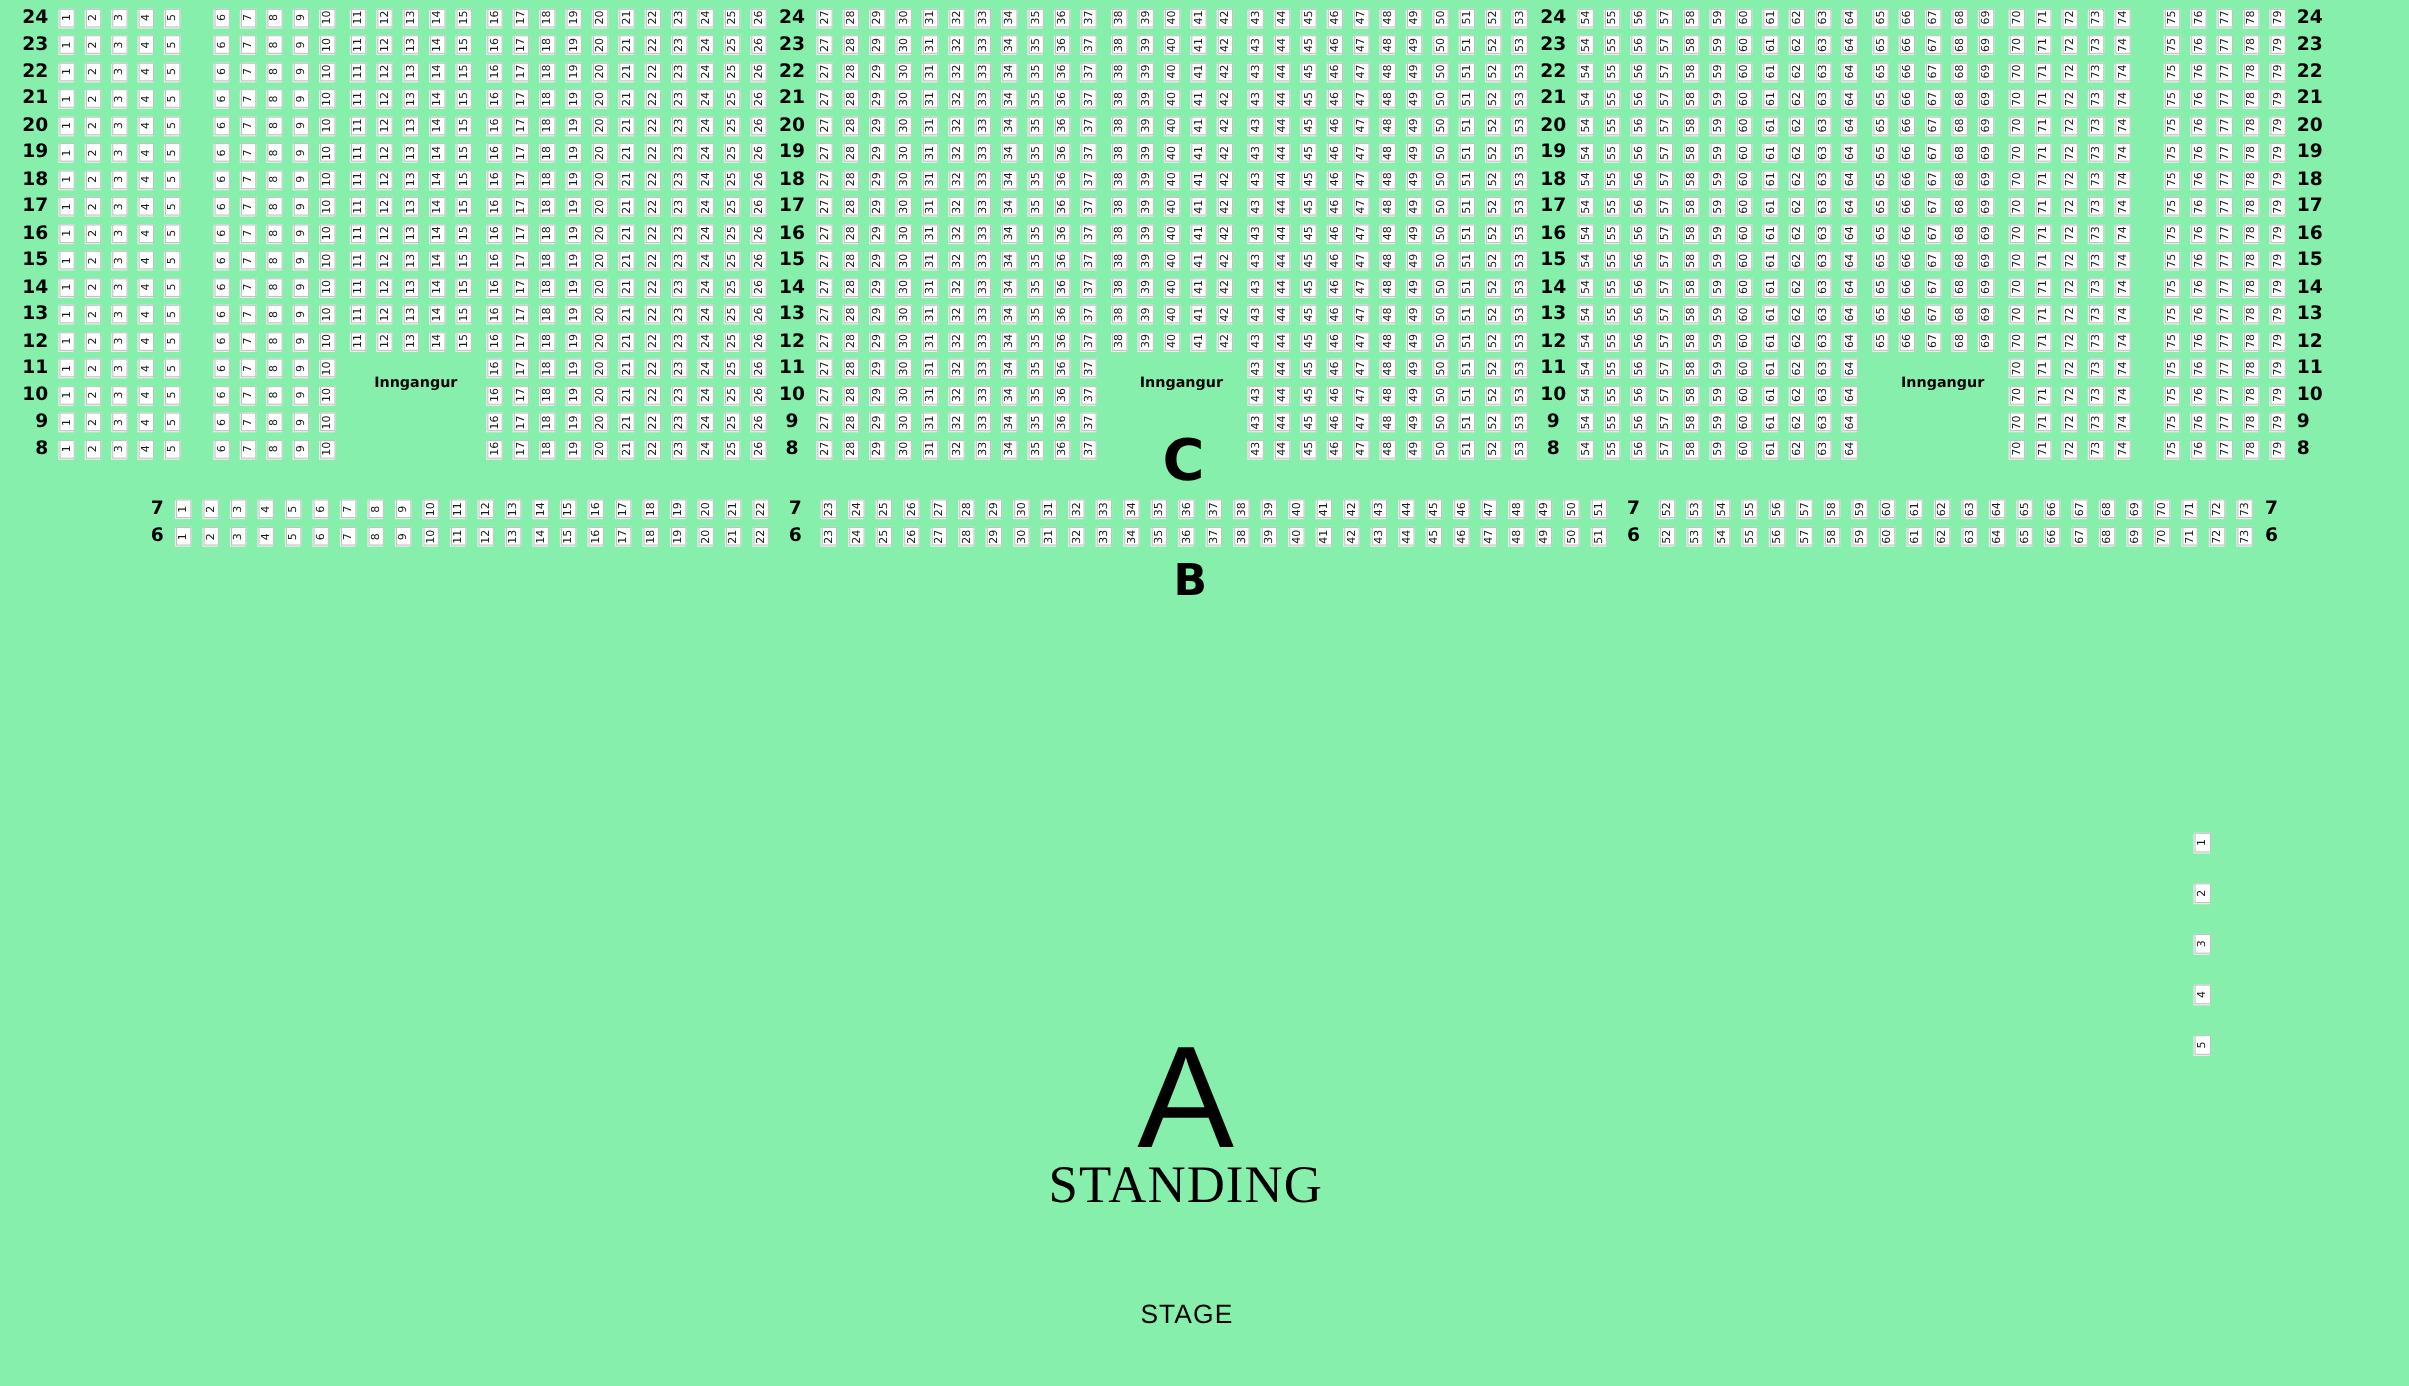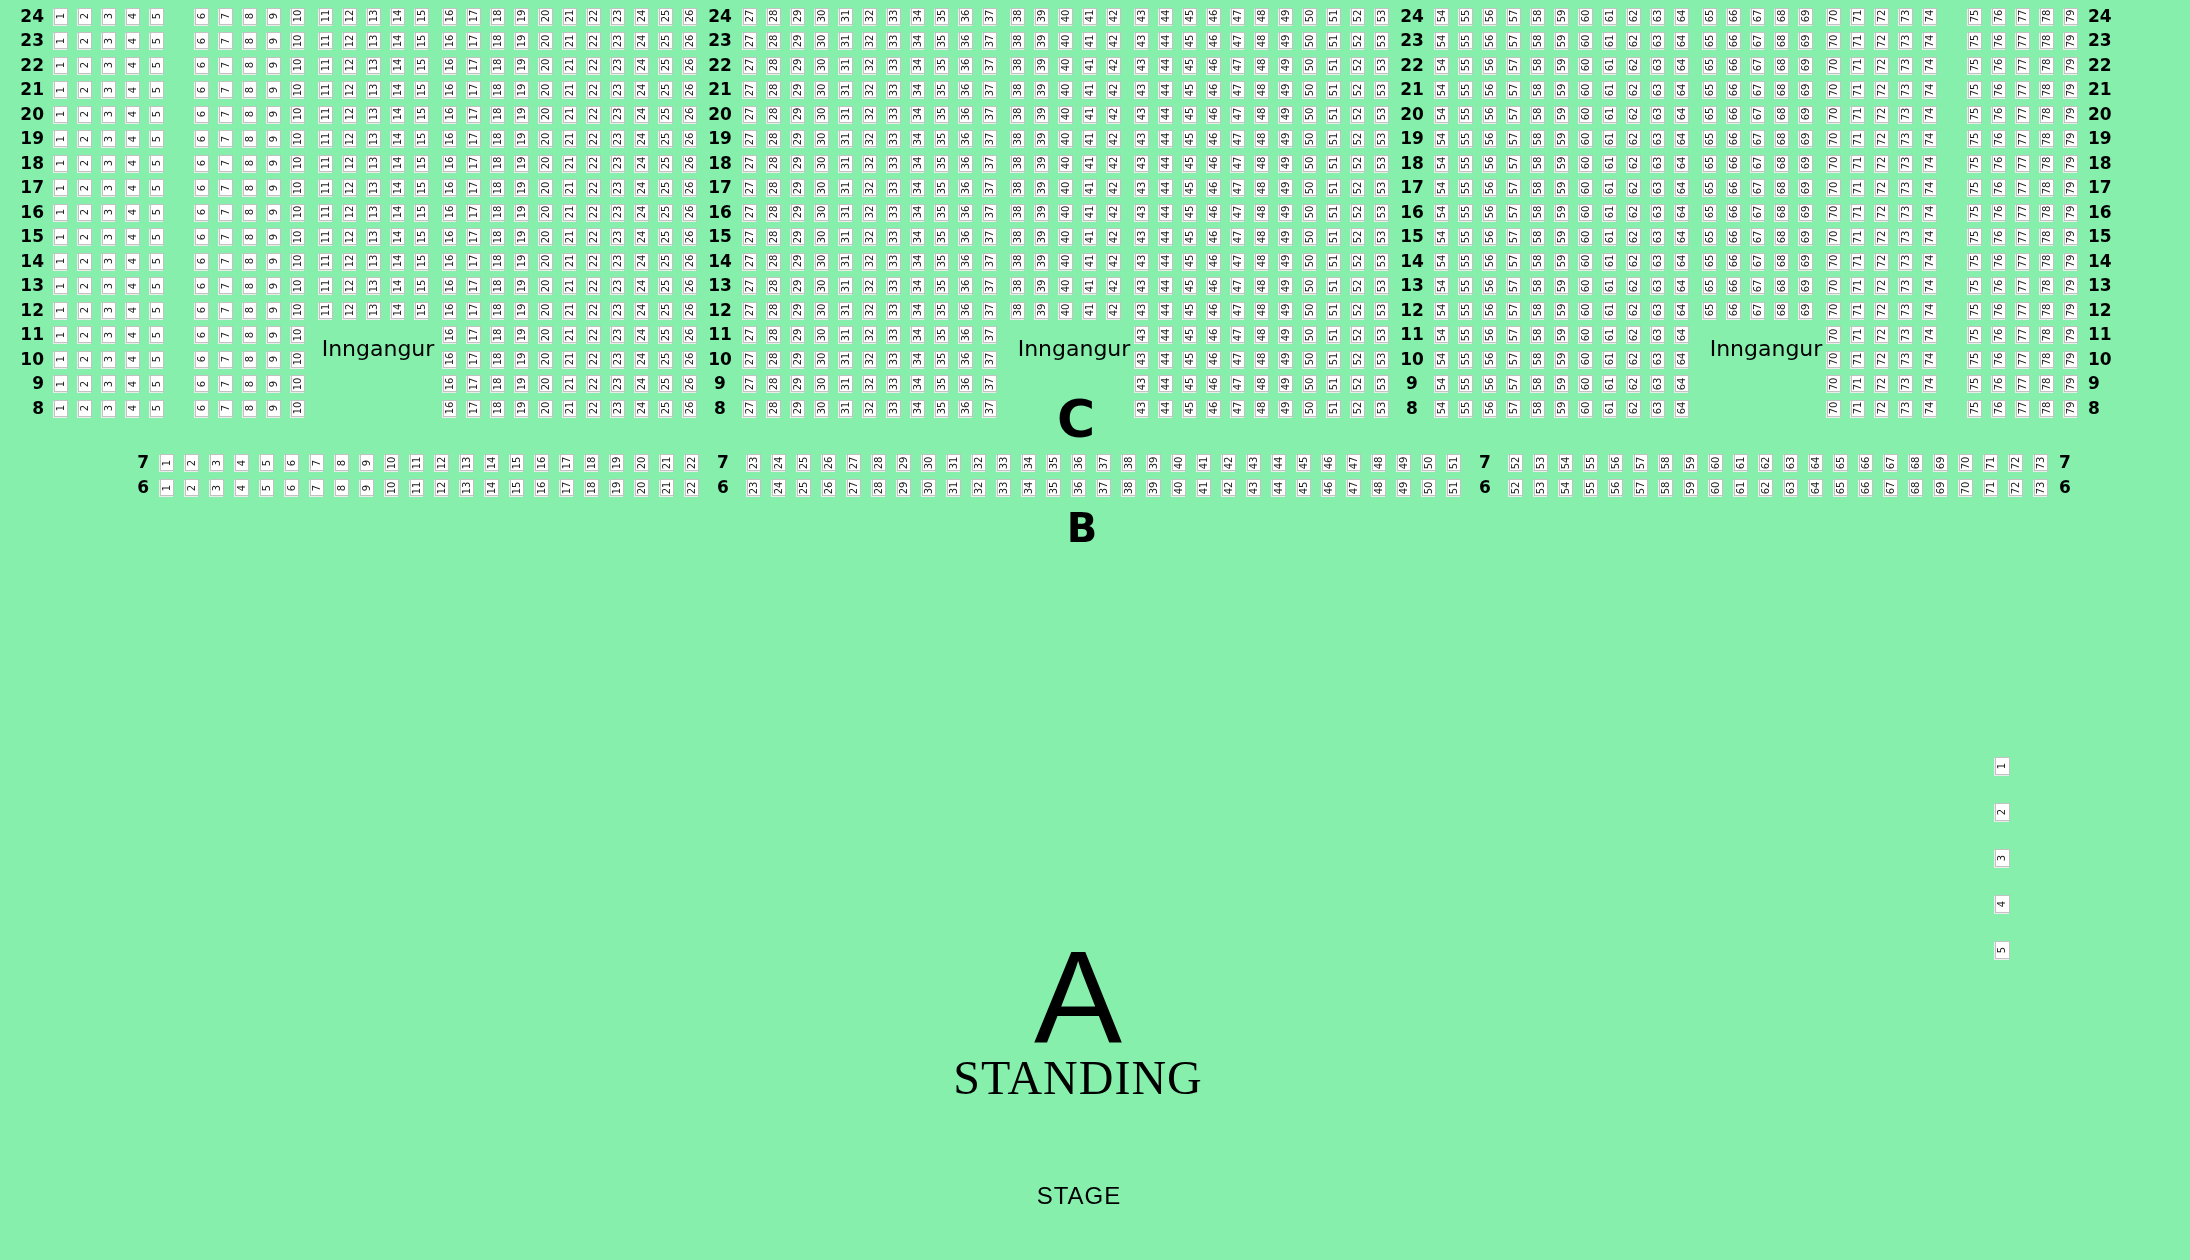--- a/index.html
+++ b/index.html
@@ -32,21 +32,21 @@
   }
   .rlabel{font-weight:bold;font-size:17px;line-height:1;flex:none;}
   .rlabel.left{width:44px;text-align:right;}
   .rlabel.mid{width:26px;text-align:center;}
   .rlabel.right{width:44px;text-align:left;}
   
   .sidecol{position:absolute;left:1995px;top:757px;display:flex;flex-direction:column;gap:28px;}
   .sidecol .seat{width:15px;height:18px;}
   
   .ov{position:absolute;transform:translate(-50%,-50%);white-space:nowrap;}
-  .inng{font-weight:normal;font-size:22px;font-family:"DejaVu Sans",sans-serif;}
+  .inng{font-weight:bold;font-size:13px;font-family:"DejaVu Sans",sans-serif;}
   .bigC{font-weight:bold;font-size:52px;font-family:"DejaVu Sans",sans-serif;}
   .bigB{font-weight:bold;font-size:40px;font-family:"DejaVu Sans",sans-serif;}
   .bigA{font-size:132px;font-family:"Liberation Sans",sans-serif;}
   .standing{font-size:48px;letter-spacing:1px;font-family:Liberation Serif, serif;}
   .stage{font-size:24px;letter-spacing:1px;font-family:"Liberation Sans",sans-serif;}
 </style>
 </head>
 <body>
 
 <div class="canvas">

